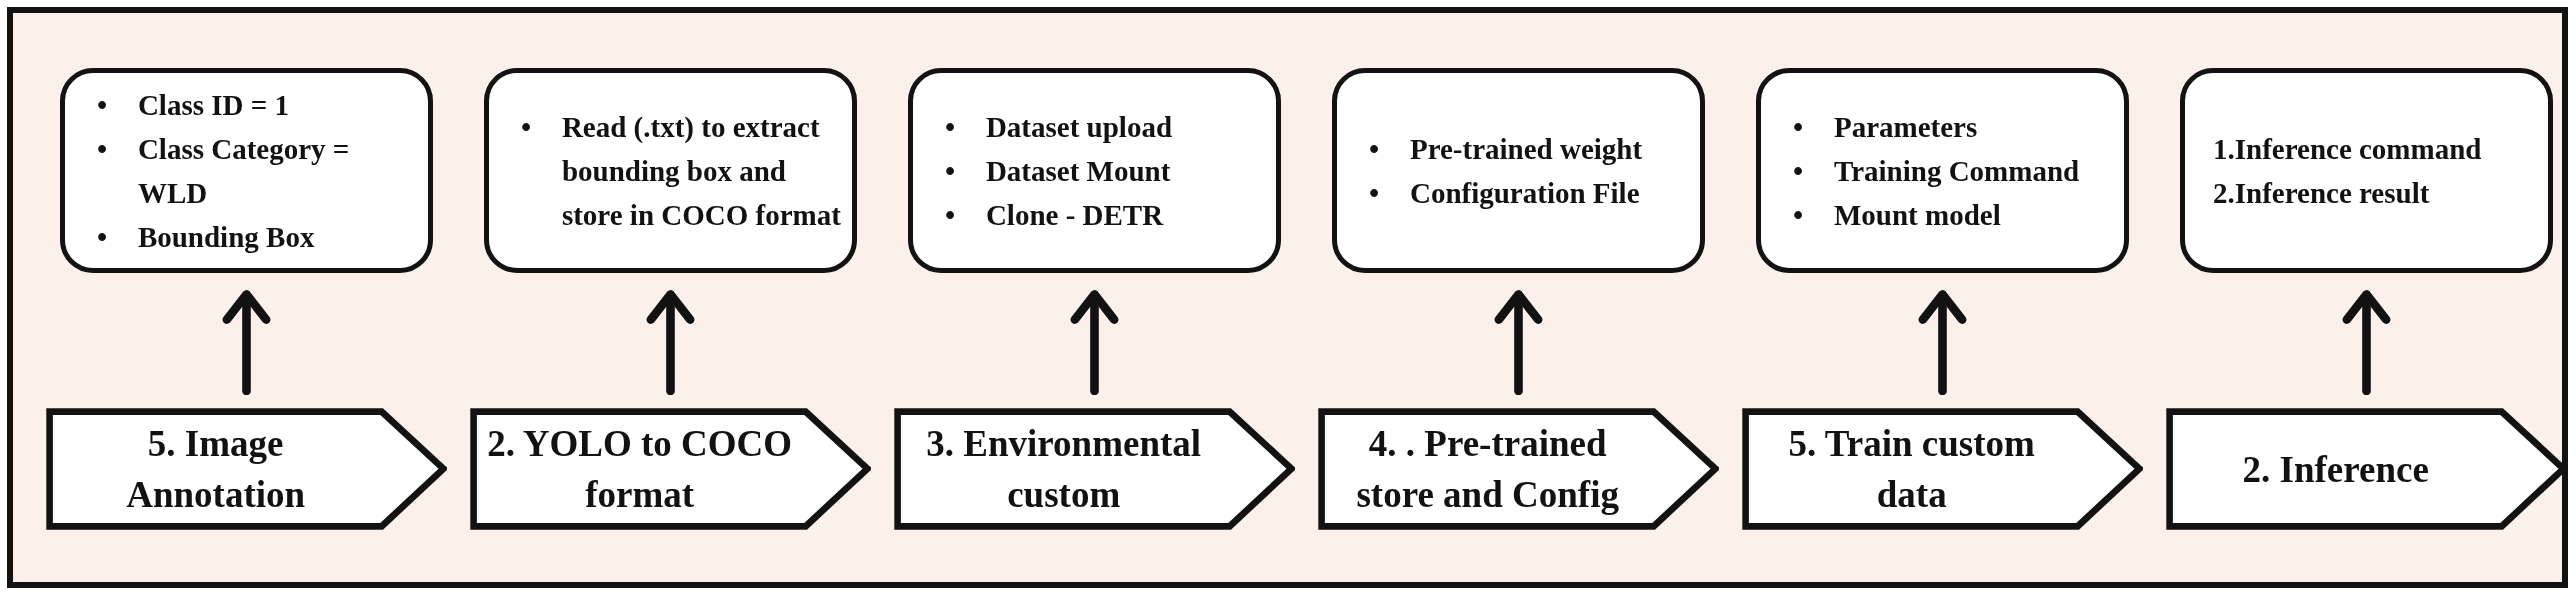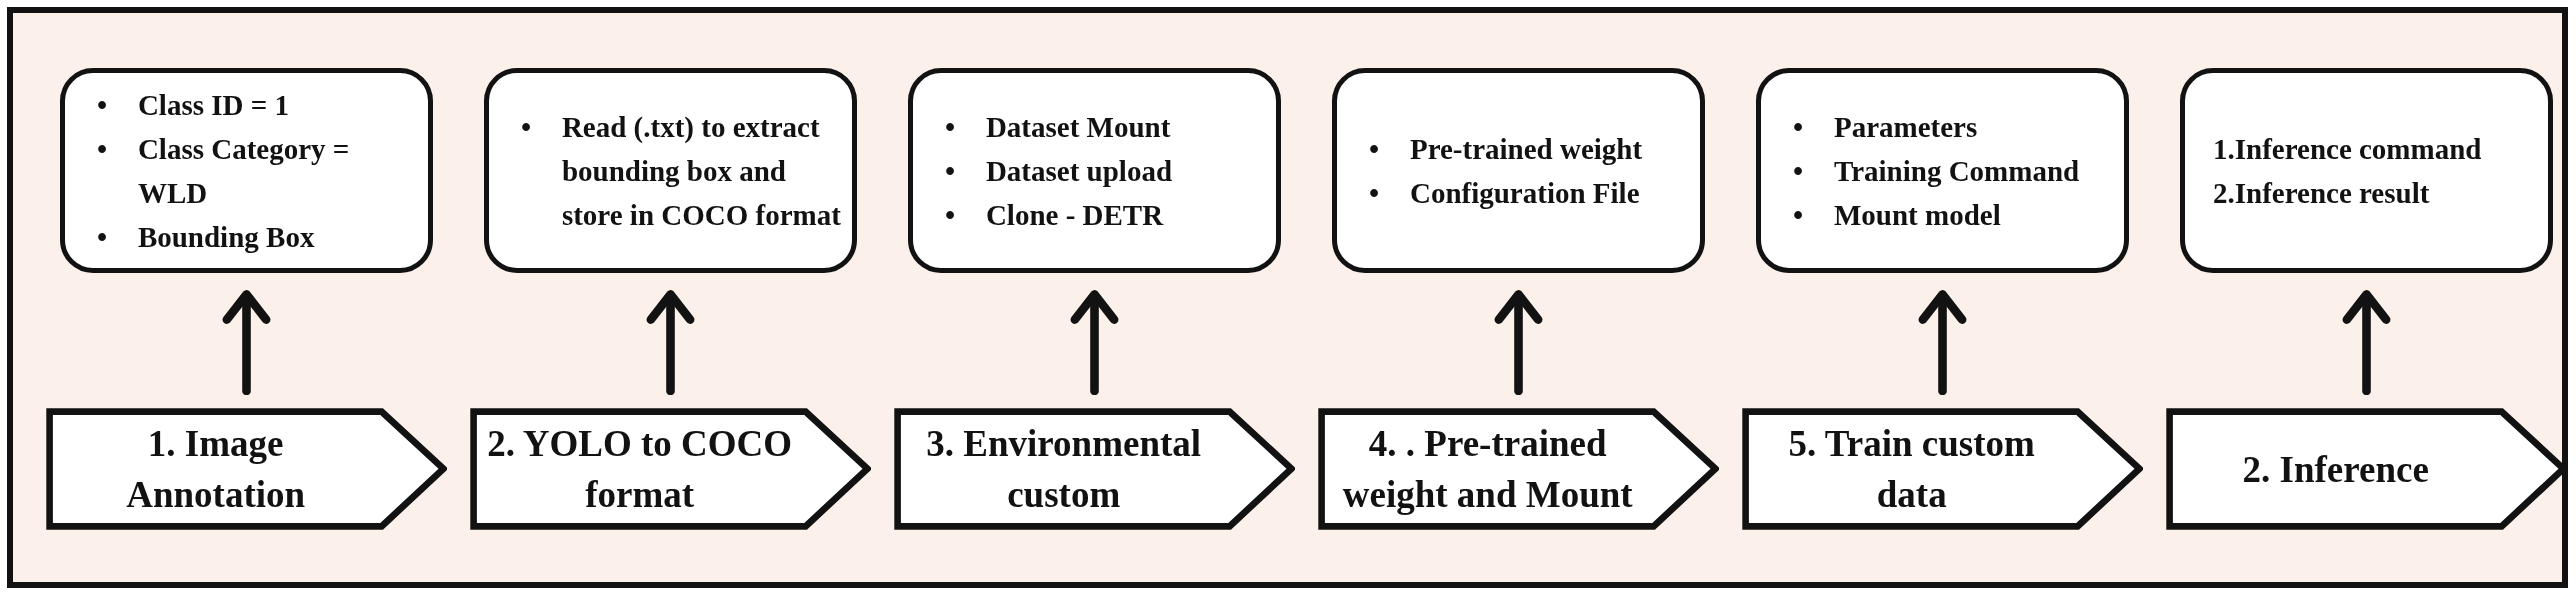--- a/index.html
+++ b/index.html
@@ -145,21 +145,21 @@
           <svg width="59" height="109" viewBox="0 0 96 176">
             <line class="arrow-stroke" x1="48" y1="170" x2="48" y2="18"></line>
             <polyline class="arrow-stroke" points="16,54 48,13 80,54"></polyline>
           </svg>
         </div>
         <div class="chevron">
           <svg viewBox="0 0 669 197" preserveAspectRatio="none">
             <polygon points="6,6 560,6 663,98 560,191 6,191"></polygon>
           </svg>
           <div class="chev-label">
-            <span class="chev-line">1. Image</span>
+            <span class="chev-line">5. Image</span>
             <span class="chev-line">Annotation</span>
           </div>
         </div>
       </div>
 
       <div class="col">
         <div class="note-box">
           <ul class="note-list">
             <li>Read (.txt) to extract bounding box and store in COCO format</li>
           </ul>
@@ -177,22 +177,22 @@
           <div class="chev-label">
             <span class="chev-line">2. YOLO to COCO</span>
             <span class="chev-line">format</span>
           </div>
         </div>
       </div>
 
       <div class="col">
         <div class="note-box">
           <ul class="note-list">
+            <li>Dataset upload</li>
             <li>Dataset Mount</li>
-            <li>Dataset upload</li>
             <li>Clone - DETR</li>
           </ul>
         </div>
         <div class="arrow-wrap">
           <svg width="59" height="109" viewBox="0 0 96 176">
             <line class="arrow-stroke" x1="48" y1="170" x2="48" y2="18"></line>
             <polyline class="arrow-stroke" points="16,54 48,13 80,54"></polyline>
           </svg>
         </div>
         <div class="chevron">
@@ -218,21 +218,21 @@
             <line class="arrow-stroke" x1="48" y1="170" x2="48" y2="18"></line>
             <polyline class="arrow-stroke" points="16,54 48,13 80,54"></polyline>
           </svg>
         </div>
         <div class="chevron">
           <svg viewBox="0 0 669 197" preserveAspectRatio="none">
             <polygon points="6,6 560,6 663,98 560,191 6,191"></polygon>
           </svg>
           <div class="chev-label">
             <span class="chev-line">4. . Pre-trained</span>
-            <span class="chev-line">weight and Mount</span>
+            <span class="chev-line">store and Config</span>
           </div>
         </div>
       </div>
 
       <div class="col">
         <div class="note-box">
           <ul class="note-list">
             <li>Parameters</li>
             <li>Training Command</li>
             <li>Mount model</li>

